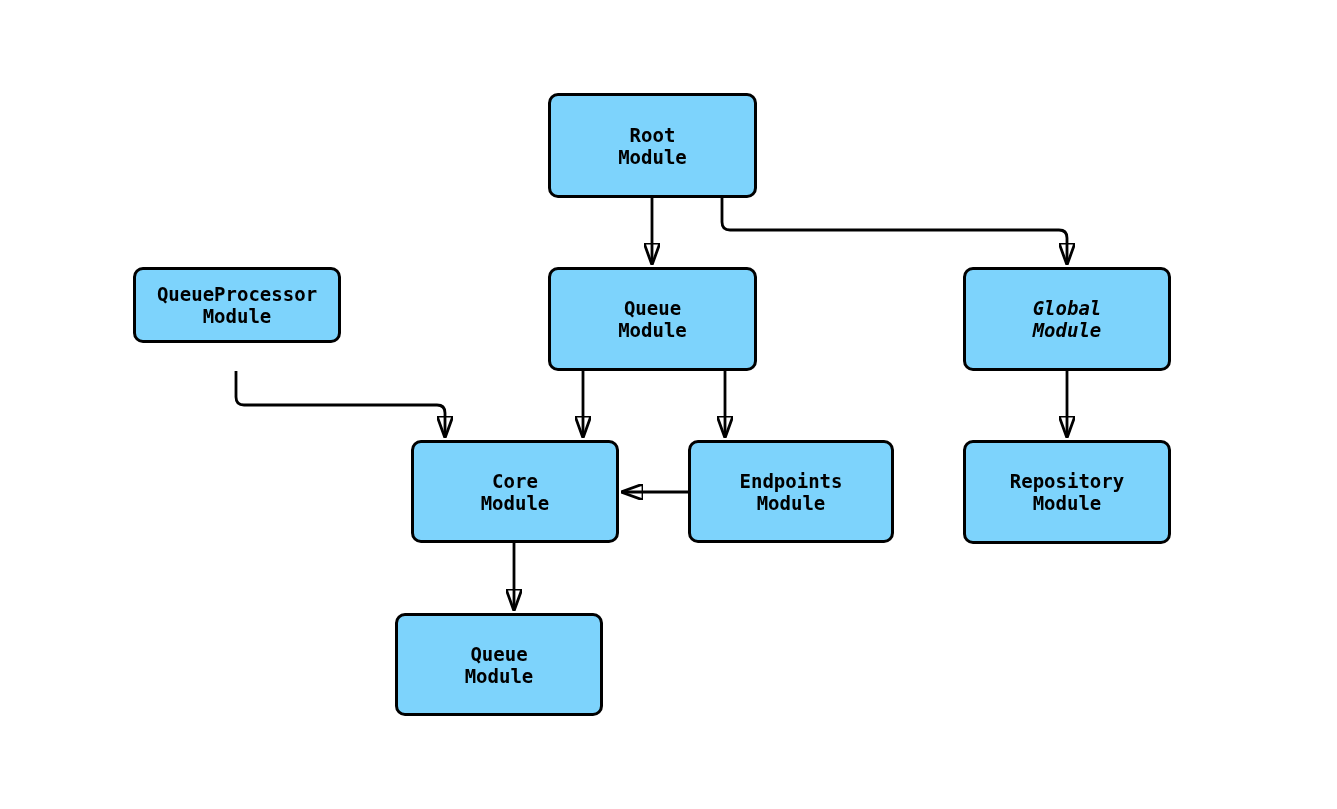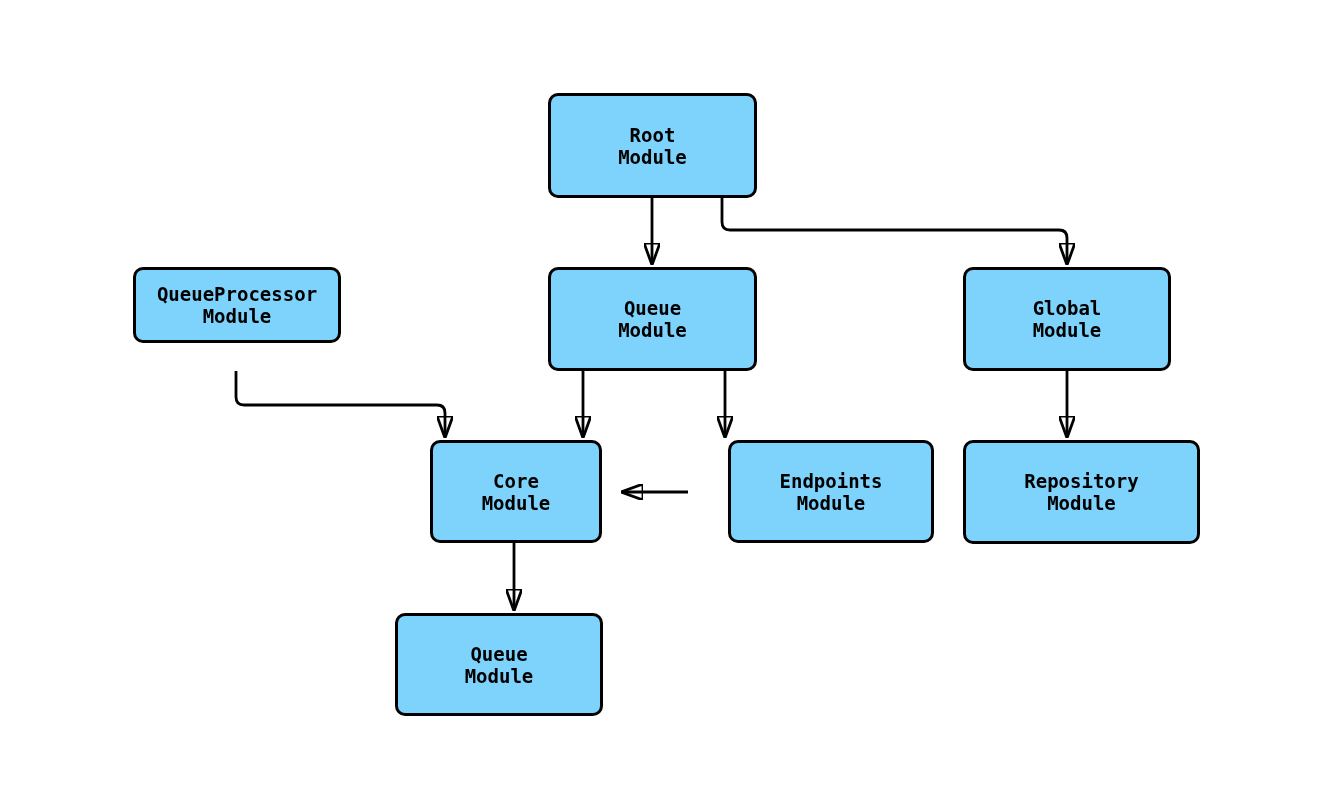--- a/index.html
+++ b/index.html
@@ -40,24 +40,24 @@
     text-align: center;
     font-size: 19px;
     font-weight: bold;
     line-height: 22px;
     color: #000000;
     white-space: pre-line;
   }
   .node-root        { left: 548px; top:  93px; width: 209px; height: 105px; }
   .node-queue-proc  { left: 133px; top: 267px; width: 208px; height: 76px; }
   .node-server      { left: 548px; top: 267px; width: 209px; height: 104px; }
-  .node-global      { left: 963px; top: 267px; width: 208px; height: 104px; }
-  .node-core        { left: 411px; top: 440px; width: 172px; height: 103px; margin-left: 19px; }
-  .node-endpoints   { left: 688px; top: 440px; width: 206px; height: 103px; margin-left: 40px; }
-  .node-repository  { left: 963px; top: 440px; width: 237px; height: 104px; }
+  .node-global      { left: 963px; top: 267px; width: 208px; height: 104px; font-style: italic; }
+  .node-core        { left: 411px; top: 440px; width: 208px; height: 103px; }
+  .node-endpoints   { left: 688px; top: 440px; width: 206px; height: 103px; }
+  .node-repository  { left: 963px; top: 440px; width: 208px; height: 104px; }
   .node-queue       { left: 395px; top: 613px; width: 208px; height: 103px; }
 </style>
 </head>
 <body>
 
 <div class="canvas">
 
   <svg class="edges-layer" width="1337" height="809" viewBox="0 0 1337 809" xmlns="http://www.w3.org/2000/svg">
     <defs>
       <marker id="arrowhead" markerUnits="userSpaceOnUse" markerWidth="22" markerHeight="16" viewBox="0 0 22 16" refX="21" refY="8" orient="auto">

